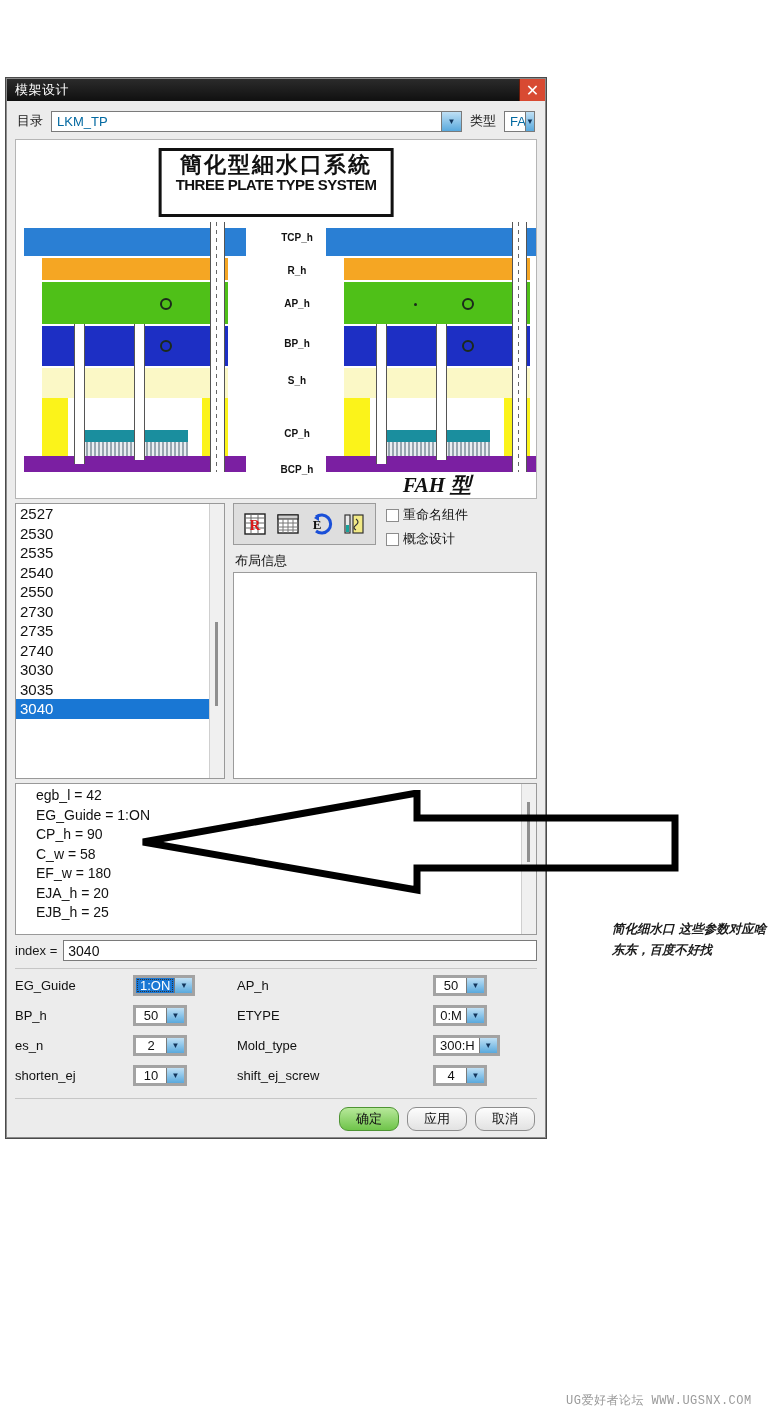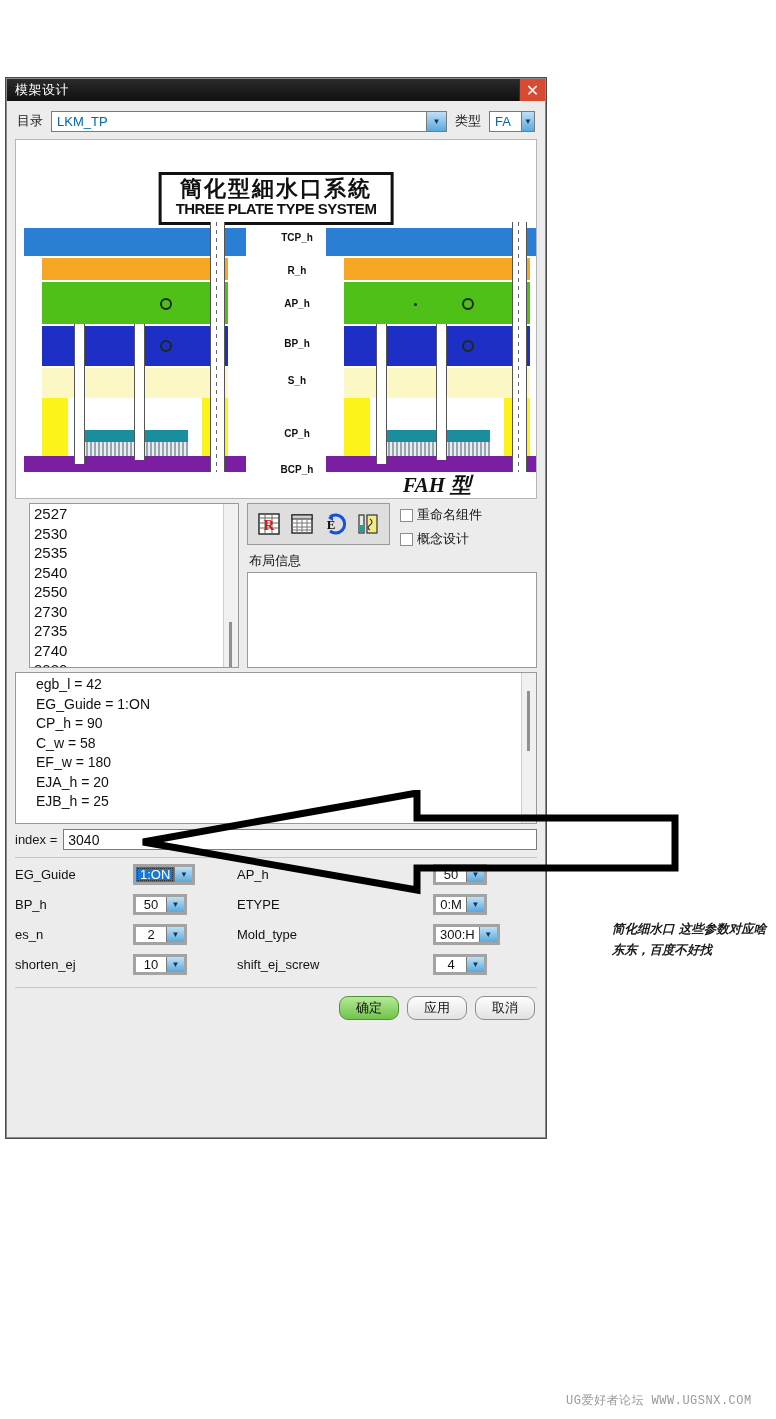--- a/index.html
+++ b/index.html
@@ -41,30 +41,30 @@
     color:#0369a1;white-space:nowrap;overflow:hidden;background:#fff;
   }
   .combo .arw{
     width:19px;background:linear-gradient(#bfe0f5,#59a9dd);
     border-left:1px solid #7a7a7a;
     display:flex;align-items:center;justify-content:center;
     color:#12355c;font-size:8px;
   }
   #dir-combo{flex:1;}
   #dir-combo .val{flex:1;}
-  #type-combo{width:46px;}
+  #type-combo{width:31px;}
   #type-combo .val{width:32px;}
   
   #diagram{
     position:relative;margin:4px 8px 0 8px;height:360px;background:#ffffff;
     border:1px solid #b5b5b5;box-sizing:border-box;overflow:hidden;
   }
   #diagram-title{
     position:absolute;left:50%;transform:translateX(-50%);top:8px;
-    border:3px solid #111;background:#fff;padding:2px 14px 4px 14px;text-align:center;margin-top:24px;
+    border:3px solid #111;background:#fff;padding:2px 14px 20px 14px;text-align:center;
   }
   #diagram-title .cn{font-size:22px;font-weight:bold;color:#111;letter-spacing:2px;line-height:1.1;
      font-family:"DejaVu Sans",sans-serif;}
   #diagram-title .en{font-size:15px;font-weight:bold;color:#111;letter-spacing:-.5px;line-height:1.1;
      font-family:"Liberation Sans",sans-serif;}
   .mold{position:absolute;top:88px;width:222px;height:240px;}
   #mold-left{left:8px;}
   #mold-right{left:310px;}
   .plate{position:absolute;left:0;}
   .mold .cap{font-size:21px;font-style:italic;font-weight:bold;color:#111;
@@ -88,21 +88,21 @@
   .gpost{position:absolute;top:-6px;left:186px;width:13px;height:250px;background:#fff;
      border-left:1px solid #555;border-right:1px solid #555;}
   .gpost:after{content:"";position:absolute;left:5px;top:0;bottom:0;width:1px;
      background:repeating-linear-gradient(#666 0 4px,transparent 4px 8px);}
   .hole{position:absolute;width:8px;height:8px;border:2px solid #1b2a1b;border-radius:50%;}
   
   #label-col{position:absolute;left:250px;top:92px;width:62px;}
   #label-col div{font-size:10px;font-weight:bold;color:#111;text-align:center;
     font-family:"Liberation Sans",sans-serif;}
   
-  #mid{display:flex;gap:8px;margin:4px 8px 0 22px;height:165px;}
+  #mid{display:flex;gap:8px;margin:4px 8px 0 8px;height:276px;}
   #listbox{
     width:210px;background:#fff;border:1px solid #999;box-sizing:border-box;
     display:flex;overflow:hidden;
   }
   #listbox ul{list-style:none;margin:0;padding:0;flex:1;}
   #listbox li{
     font-size:15px;color:#111;padding:0 4px;line-height:19.5px;height:19.5px;
     font-family:"Liberation Sans",sans-serif;cursor:pointer;white-space:nowrap;
   }
   #listbox li.sel{background:#1977d4;color:#fff;}

